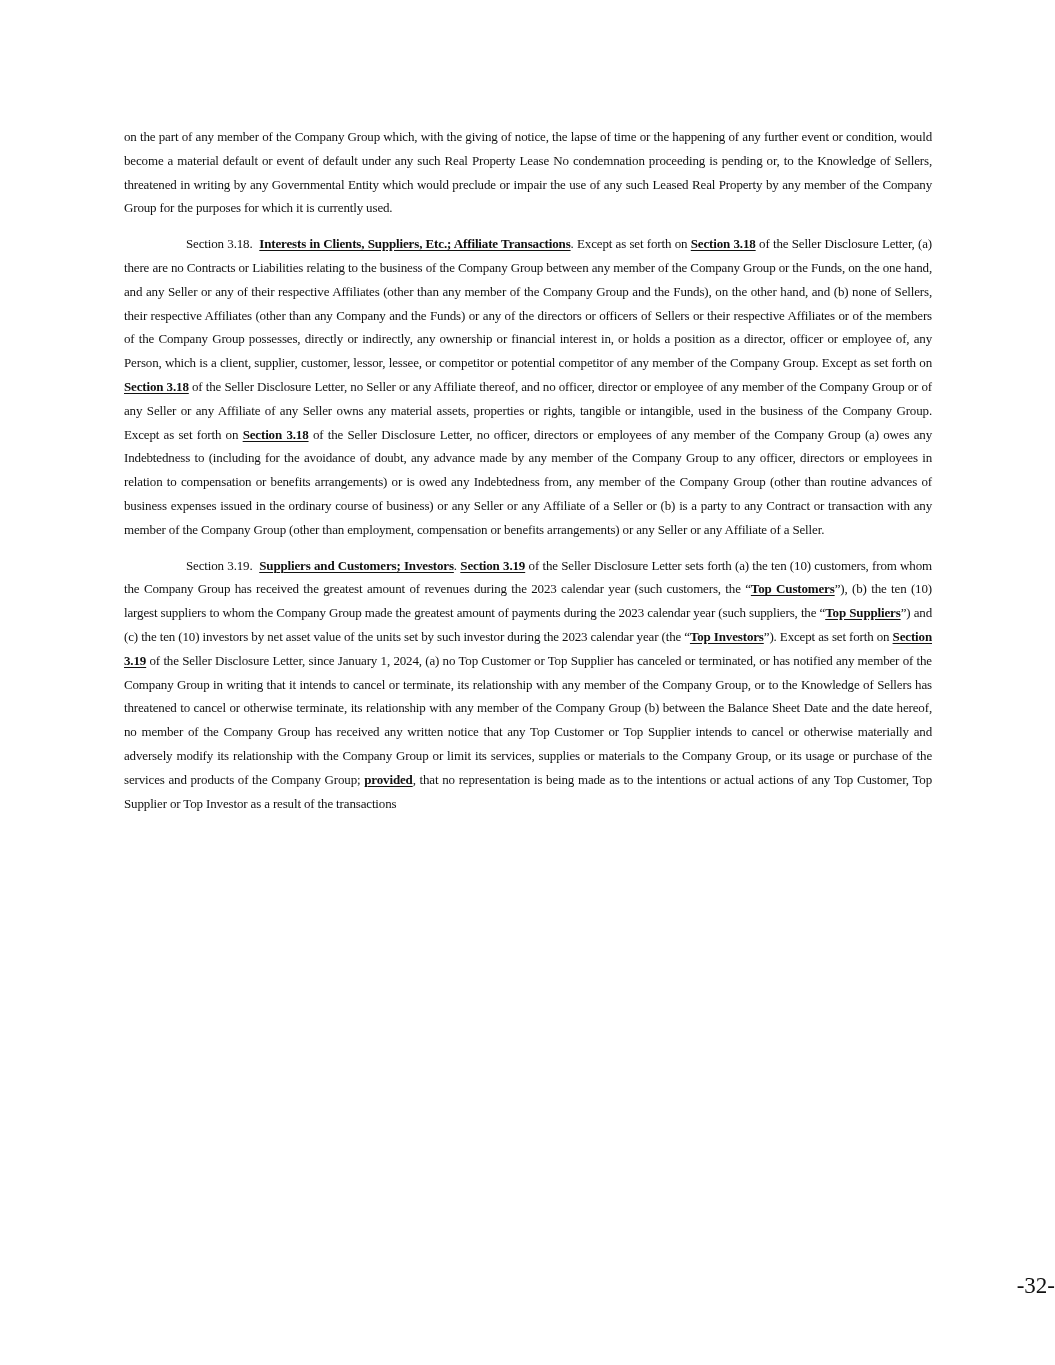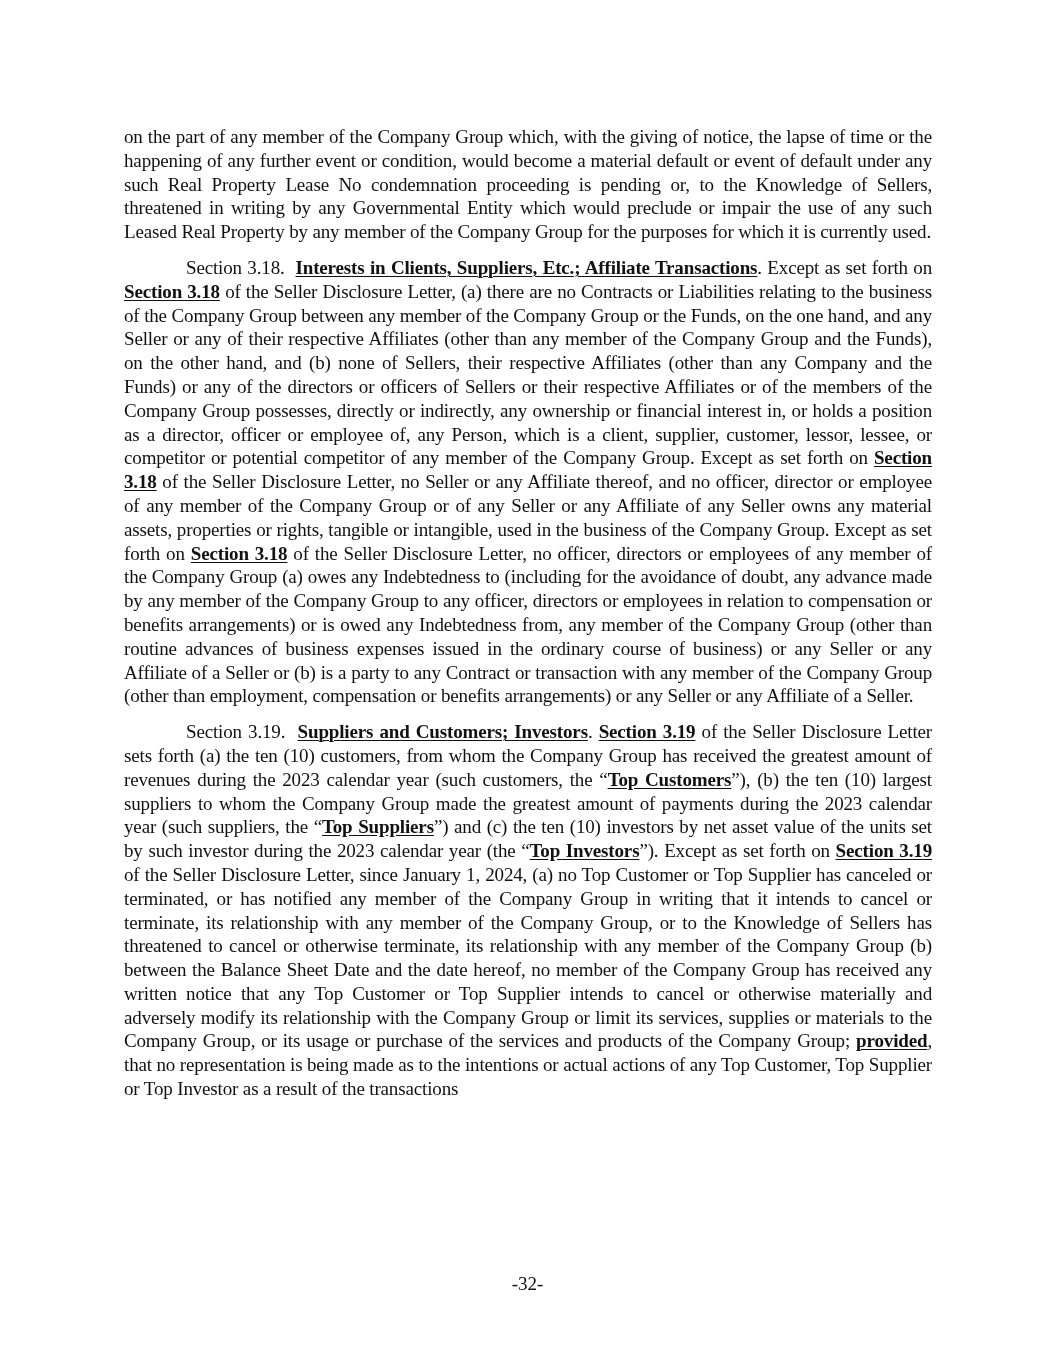--- a/index.html
+++ b/index.html
@@ -1,29 +1,29 @@
 <!DOCTYPE html>
 <html><head>
   <meta charset="utf-8">
   <style>
     html, body { margin: 0; padding: 0; background: #ffffff; }
     body { width: 1055px; height: 1365px; position: relative; overflow: hidden; }
     .page {
       position: absolute; left: 124px; top: 125px; width: 808px;
-      font-family: "Liberation Serif", serif; font-size: 19px; line-height: 23.8px;
+      font-family: "Liberation Serif", serif; font-size: 13px; line-height: 23.8px;
       color: #111111; text-align: justify; letter-spacing: -0.15px;
     }
     .para { margin: 0 0 12px 0; }
     .para.indent { text-indent: 62px; }
     .ul { text-decoration: underline; text-underline-offset: 2px; text-decoration-thickness: 1px; font-weight: bold; }
     .bu { font-weight: bold; text-decoration: underline; text-underline-offset: 2px; }
     .gap { }
     .footer {
-      position: absolute; left: 0; width: 1055px; top: 1273px; text-align: center;
-      font-family: "Liberation Serif", serif; font-size: 19px; color: #111111;
+      position: absolute; left: 0; width: 1055px; top: 1273px; text-align: right;
+      font-family: "Liberation Serif", serif; font-size: 23px; color: #111111;
     }
   </style>
 </head>
 <body>
 
 <div class="page">
   <p class="para"><span>on the part of any member of the Company Group which, with the giving of notice, the lapse of time or the happening of any further event or condition, would become a material default or event of default under any such Real Property Lease  No condemnation proceeding is pending or, to the Knowledge of Sellers, threatened in writing by any Governmental Entity which would preclude or impair the use of any such Leased Real Property by any member of the Company Group for the purposes for which it is currently used.</span></p>
 
   <p class="para indent"><span>Section 3.18.</span>&nbsp;&nbsp;<span class="ul">Interests in Clients, Suppliers, Etc.; Affiliate Transactions</span><span>.  Except as set forth on </span><span class="ul">Section 3.18</span><span> of the Seller Disclosure Letter, (a) there are no Contracts or Liabilities relating to the business of the Company Group between any member of the Company Group or the Funds, on the one hand, and any Seller or any of their respective Affiliates (other than any member of the Company Group and the Funds), on the other hand, and (b) none of Sellers, their respective Affiliates (other than any Company and the Funds) or any of the directors or officers of Sellers or their respective Affiliates or of the members of the Company Group possesses, directly or indirectly, any ownership or financial interest in, or holds a position as a director, officer or employee of, any Person, which is a client, supplier, customer, lessor, lessee, or competitor or potential competitor of any member of the Company Group. Except as set forth on </span><span class="ul">Section 3.18</span><span> of the Seller Disclosure Letter, no Seller or any Affiliate thereof, and no officer, director or employee of any member of the Company Group or of any Seller or any Affiliate of any Seller owns any material assets, properties or rights, tangible or intangible, used in the business of the Company Group. Except as set forth on </span><span class="ul">Section 3.18</span><span> of the Seller Disclosure Letter, no officer, directors or employees of any member of the Company Group (a) owes any Indebtedness to (including for the avoidance of doubt, any advance made by any member of the Company Group to any officer, directors or employees in relation to compensation or benefits arrangements) or is owed any Indebtedness from, any member of the Company Group (other than routine advances of business expenses issued in the ordinary course of business) or any Seller or any Affiliate of a Seller or (b) is a party to any Contract or transaction with any member of the Company Group (other than employment, compensation or benefits arrangements) or any Seller or any Affiliate of a Seller.</span></p>
 

